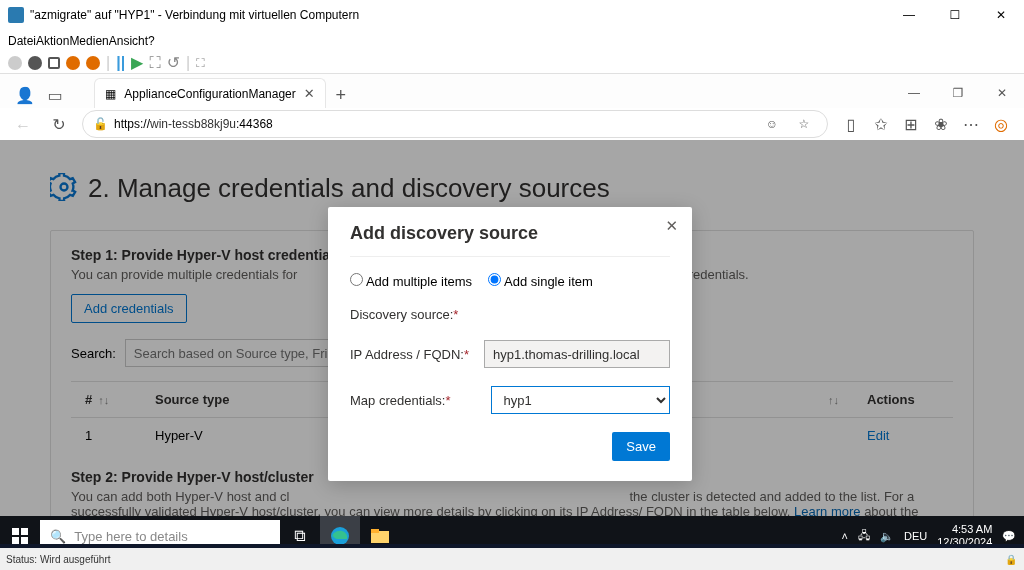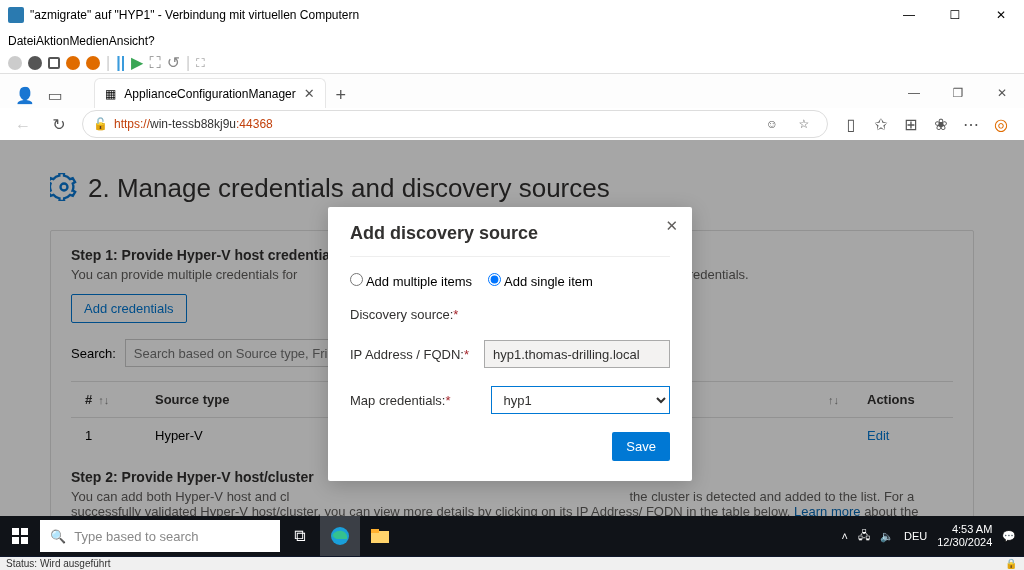--- a/index.html
+++ b/index.html
@@ -57,23 +57,23 @@
   .save { margin-top:18px; float:right; background:#0078d4; color:#fff; border:none; padding:7px 14px; font-size:13px; border-radius:2px; cursor:pointer;}
   .modal::after { content:""; display:block; clear:both;}
   .mhr { margin-top:12px; border:none; border-top:1px solid #eee;}
   
   .taskbar { position:absolute; left:0; right:0; bottom:14px; height:40px; background:#101318; display:flex; align-items:center; color:#fff; }
   .start { width:40px; display:flex; align-items:center; justify-content:center;}
   .search-box { width:240px; height:32px; background:#fff; color:#888; display:flex; align-items:center; gap:8px; padding:0 10px; font-size:13px;}
   .tbicon { width:40px; height:40px; display:flex; align-items:center; justify-content:center;}
   .tray { margin-left:auto; margin-right:8px; display:flex; align-items:center; gap:10px; font-size:11px; }
   .clock { text-align:right; line-height:1.2; }
-  .statusbar { position:absolute; left:0; right:0; bottom:0; height:14px; background:#f0f0f0; font-size:10px; padding:0 6px; display:flex; align-items:center; color:#333; border-top:1px solid #0f172a;}
+  .statusbar { position:absolute; left:0; right:0; bottom:0; height:26px; background:#f0f0f0; font-size:10px; padding:0 6px; display:flex; align-items:center; color:#333; border-top:4px solid #0f172a;}
   .addr .url { color:#333; }
-  .addr .url-grey { color:#c2410c;margin-top:48px; }
+  .addr .url-grey { color:#000000;margin-top:48px; }
   .pad { width: 24px; }
 </style>
 </head>
 <body>
 
 <div class="titlebar">
   <div class="left">
     <span class="icon"></span>
     <span>"azmigrate" auf "HYP1" - Verbindung mit virtuellen Computern</span>
   </div>
@@ -217,21 +217,21 @@
   <div class="start">
     <svg width="16" height="16" viewBox="0 0 16 16">
         <rect width="7" height="7" fill="#fff"></rect>
         <rect x="9" width="7" height="7" fill="#fff"></rect>
         <rect y="9" width="7" height="7" fill="#fff"></rect>
         <rect x="9" y="9" width="7" height="7" fill="#fff"></rect>
       </svg>
   </div>
   <div class="search-box">
     <span>🔍</span>
-    <span>Type based to search</span>
+    <span>Type here to details</span>
   </div>
   <div class="tbicon">⧉</div>
   <div class="tbicon" style="background:#3b3f46">
     <svg width="20" height="20" viewBox="0 0 20 20">
         <circle cx="10" cy="10" r="9" fill="#1a9fda"></circle>
         <path d="M2 12c0-5 5-8 10-7 4 1 6 5 5 8H8c-3 0-5-2-5-4" fill="#35c18f"></path>
       </svg>
   </div>
   <div class="tbicon">
     <svg width="18" height="14" viewBox="0 0 18 14">

